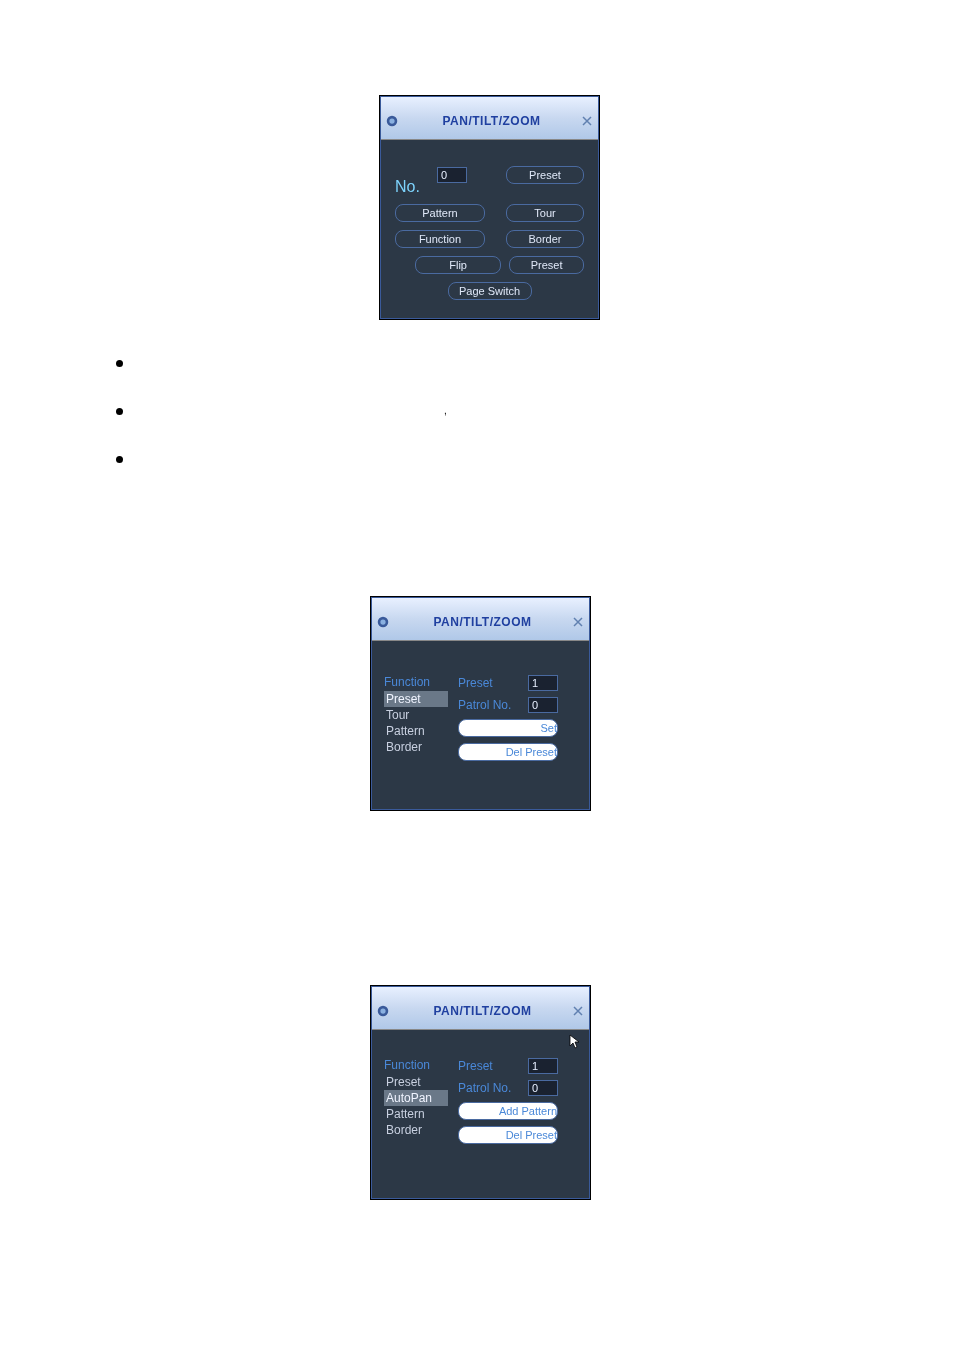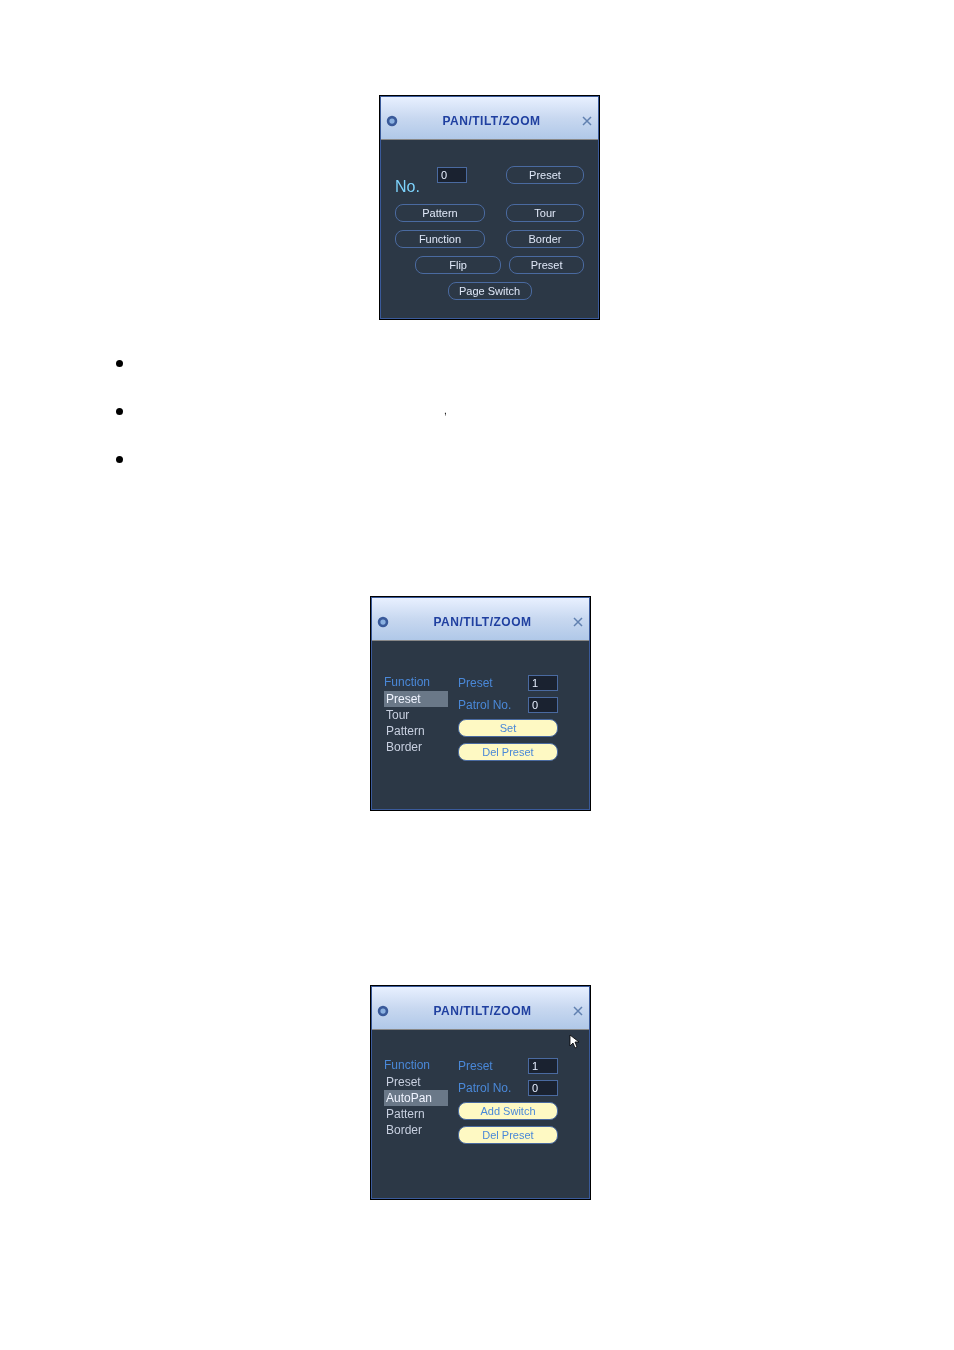--- a/index.html
+++ b/index.html
@@ -141,28 +141,28 @@
     background: #1a2230;
     border: 1px solid #4a6aa0;
     color: #e8f0ff;
     font-size: 11px;
     height: 16px;
     width: 30px;
     padding: 0 3px;
     box-sizing: border-box;
   }
   .d2-btn {
-    background: #fef9c3;
+    background: #ffffff;
     border: 1px solid #4a6aa0;
     border-radius: 8px;
     color: #4a88d8;
     font-size: 11px;
     height: 18px;
     width: 100px;
-    text-align: center;
+    text-align: right;
     line-height: 16px;
     cursor: pointer;
     box-sizing: border-box;
     margin-bottom: 6px;
   }
   .cursor-arrow {
     position: absolute;
     color: #fff;
     text-shadow: 1px 1px 1px #000;
     font-size: 14px;
@@ -298,17 +298,17 @@
     </div>
     <div class="d2-right" style="margin-top:16px;">
       <div class="d2-row">
         <span class="d2-row-label">Preset</span>
         <input class="d2-input" value="1" style="">
       </div>
       <div class="d2-row">
         <span class="d2-row-label">Patrol No.</span>
         <input class="d2-input" value="0" style="">
       </div>
-      <div class="d2-btn">Add Switch</div>
+      <div class="d2-btn">Add Pattern</div>
       <div class="d2-btn">Del Preset</div>
     </div>
   </div>
 </div>
 
 </body></html>

